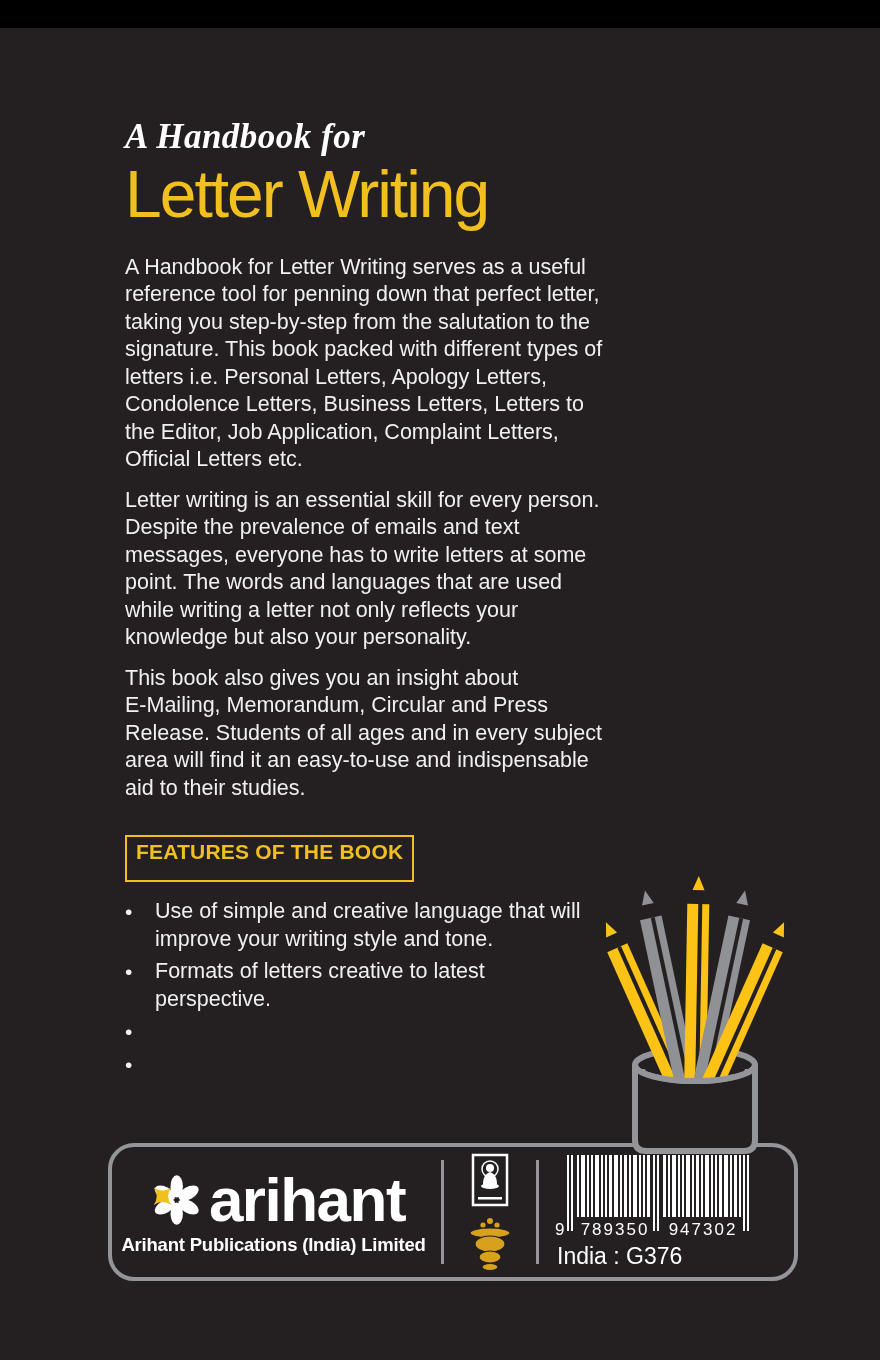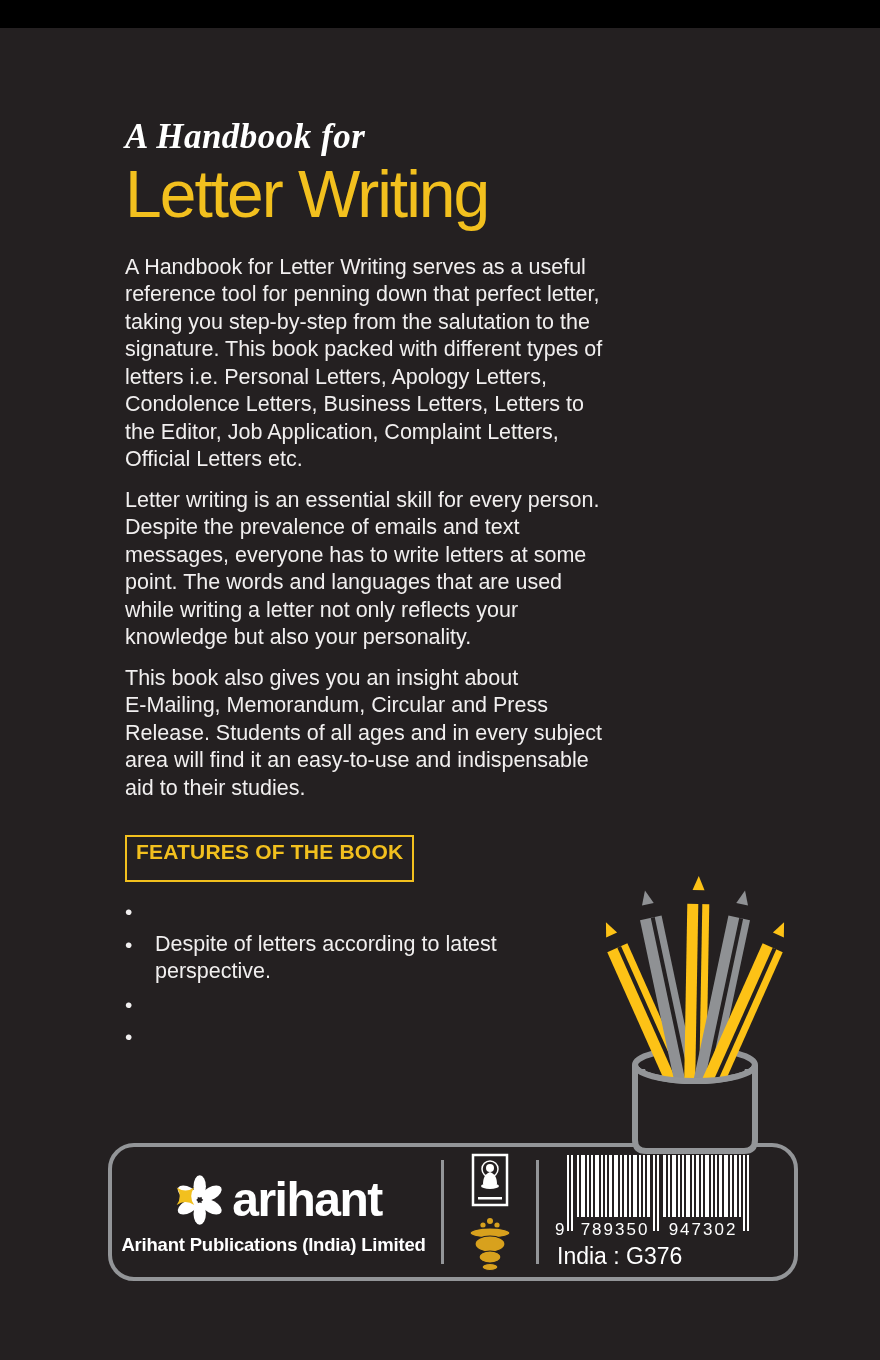--- a/index.html
+++ b/index.html
@@ -50,21 +50,21 @@
 
   
   .strip{
     position:absolute; left:108px; top:1115px; width:690px; height:138px;
     border:4px solid var(--gray); border-radius:26px; z-index:2;
     box-sizing:border-box; display:flex; align-items:center; gap:14px;
     padding:0 16px 0 8px;
   }
   .logo-block{flex:1; text-align:center;}
   .logo-row{display:flex; align-items:center; justify-content:center; gap:5px;}
-  .brand{font-size:48px; font-weight:700; color:#fff; letter-spacing:-1.5px; line-height:1;}
+  .brand{font-size:62px; font-weight:700; color:#fff; letter-spacing:-1.5px; line-height:1;}
   .company{font-size:18.5px; font-weight:700; color:#fff; margin-top:3px; letter-spacing:-0.2px;}
   .divider{width:3px; height:104px; background:var(--gray); flex:0 0 3px;}
   .emblems{display:flex; flex-direction:column; align-items:center; gap:5px; flex:0 0 64px;}
   .barcode-block{flex:0 0 225px;}
   .code-line{font-size:23px; color:#fff; margin:0 0 0 4px;}
   .bar{fill:var(--white);}
   .bc-digit{fill:#fff; font-family:"Liberation Sans","DejaVu Sans",sans-serif; font-size:17px; letter-spacing:2px;}
   .seal-stroke{stroke:#fff; fill:none;}
   .seal-fill{fill:#fff;}
   .gold{fill:var(--gold);}
@@ -103,25 +103,27 @@
 area will find it an easy-to-use and indispensable
 aid to their studies.</p>
       </div>
 
     <div class="features-box">FEATURES OF THE BOOK</div>
 
     <ul class="bullets">
 
         <li>
           <span class="dot">•</span>
-        </li>
-
-        <li>
-          <span class="dot">•</span>
-          <span class="btext">Despite of letters according to latest
+          <span class="btext">Use of simple and creative language that will
+improve your writing style and tone.</span>
+        </li>
+
+        <li>
+          <span class="dot">•</span>
+          <span class="btext">Formats of letters creative to latest
 perspective.</span>
         </li>
 
         <li>
           <span class="dot">•</span>
         </li>
 
         <li>
           <span class="dot">•</span>
         </li>

